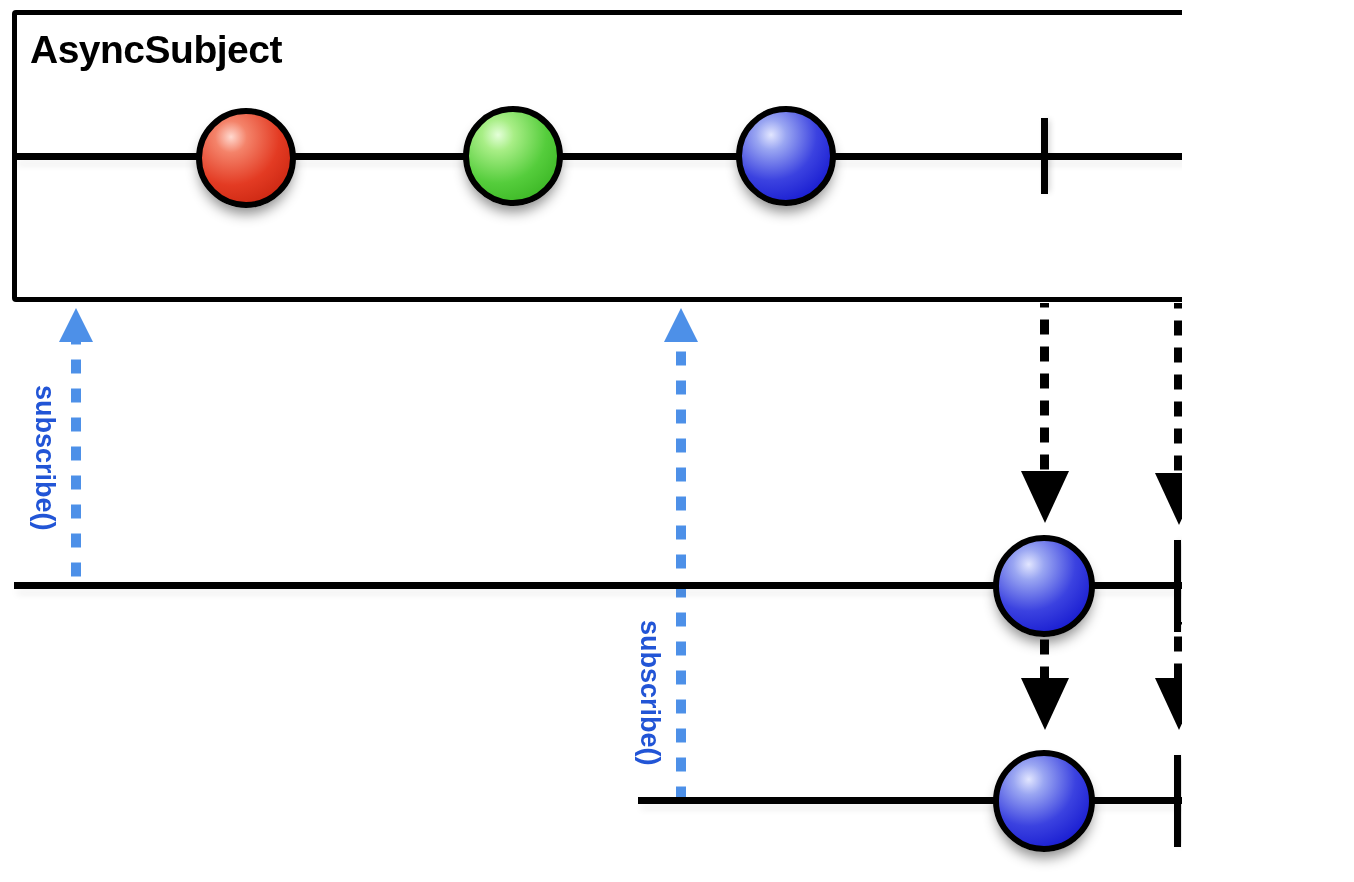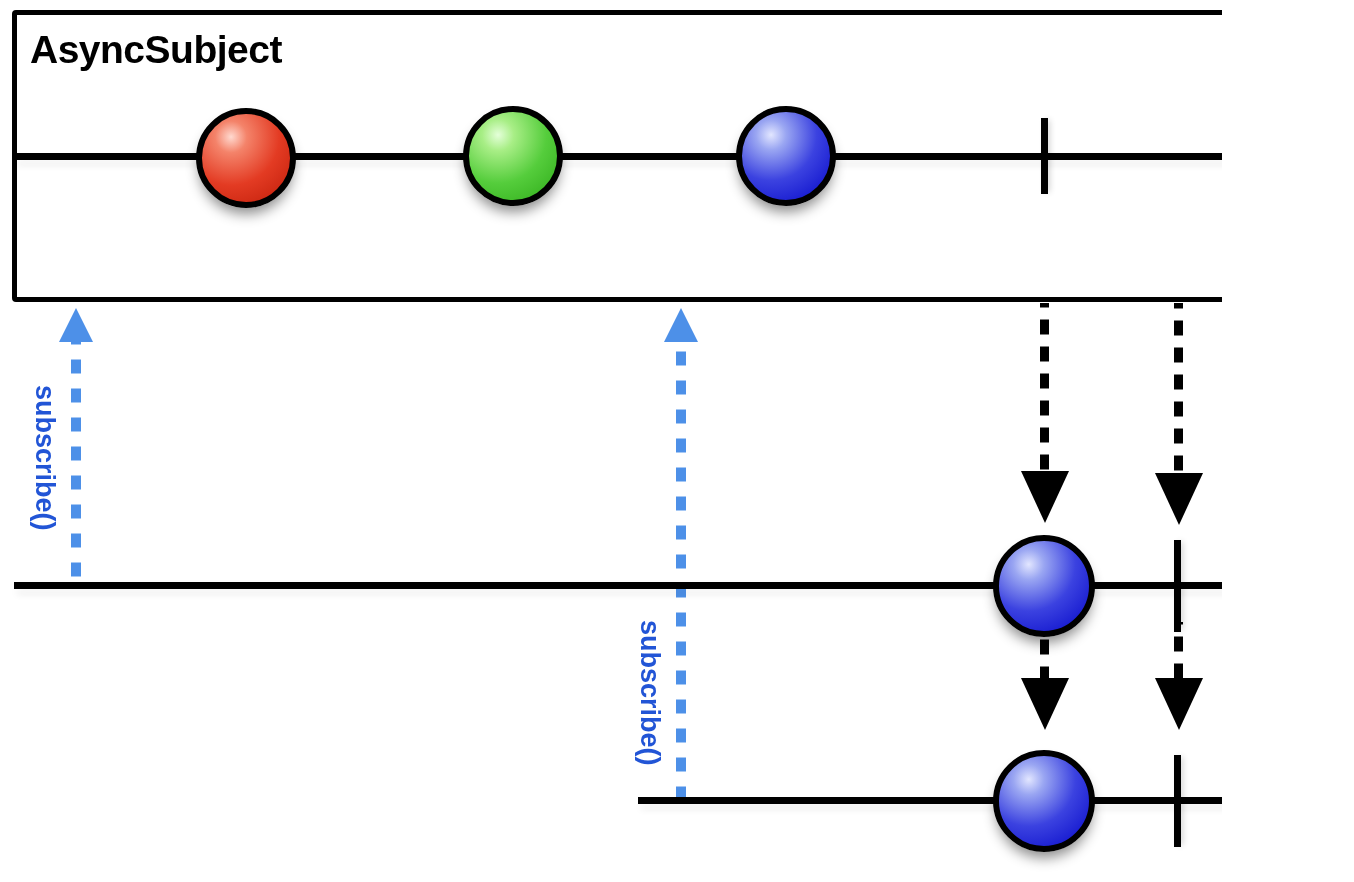--- a/index.html
+++ b/index.html
@@ -10,21 +10,20 @@
   }
   body {
     font-family: "Liberation Sans", sans-serif;
   }
   #stage {
     position: relative;
     width: 1182px;
     height: 882px;
     background: #ffffff;
     overflow: hidden;
-    padding-left: 40px;
   }
 
   
   .source-box {
     position: absolute;
     left: 12px;
     top: 10px;
     width: 1313px;
     height: 292px;
     border: 5px solid #000000;

